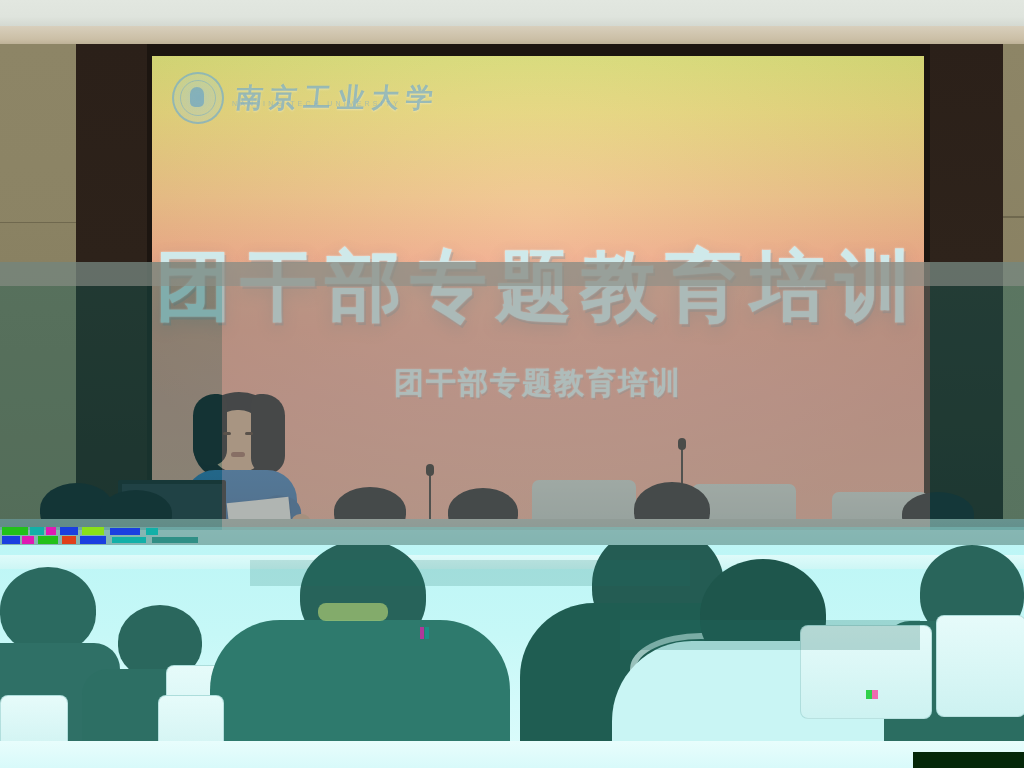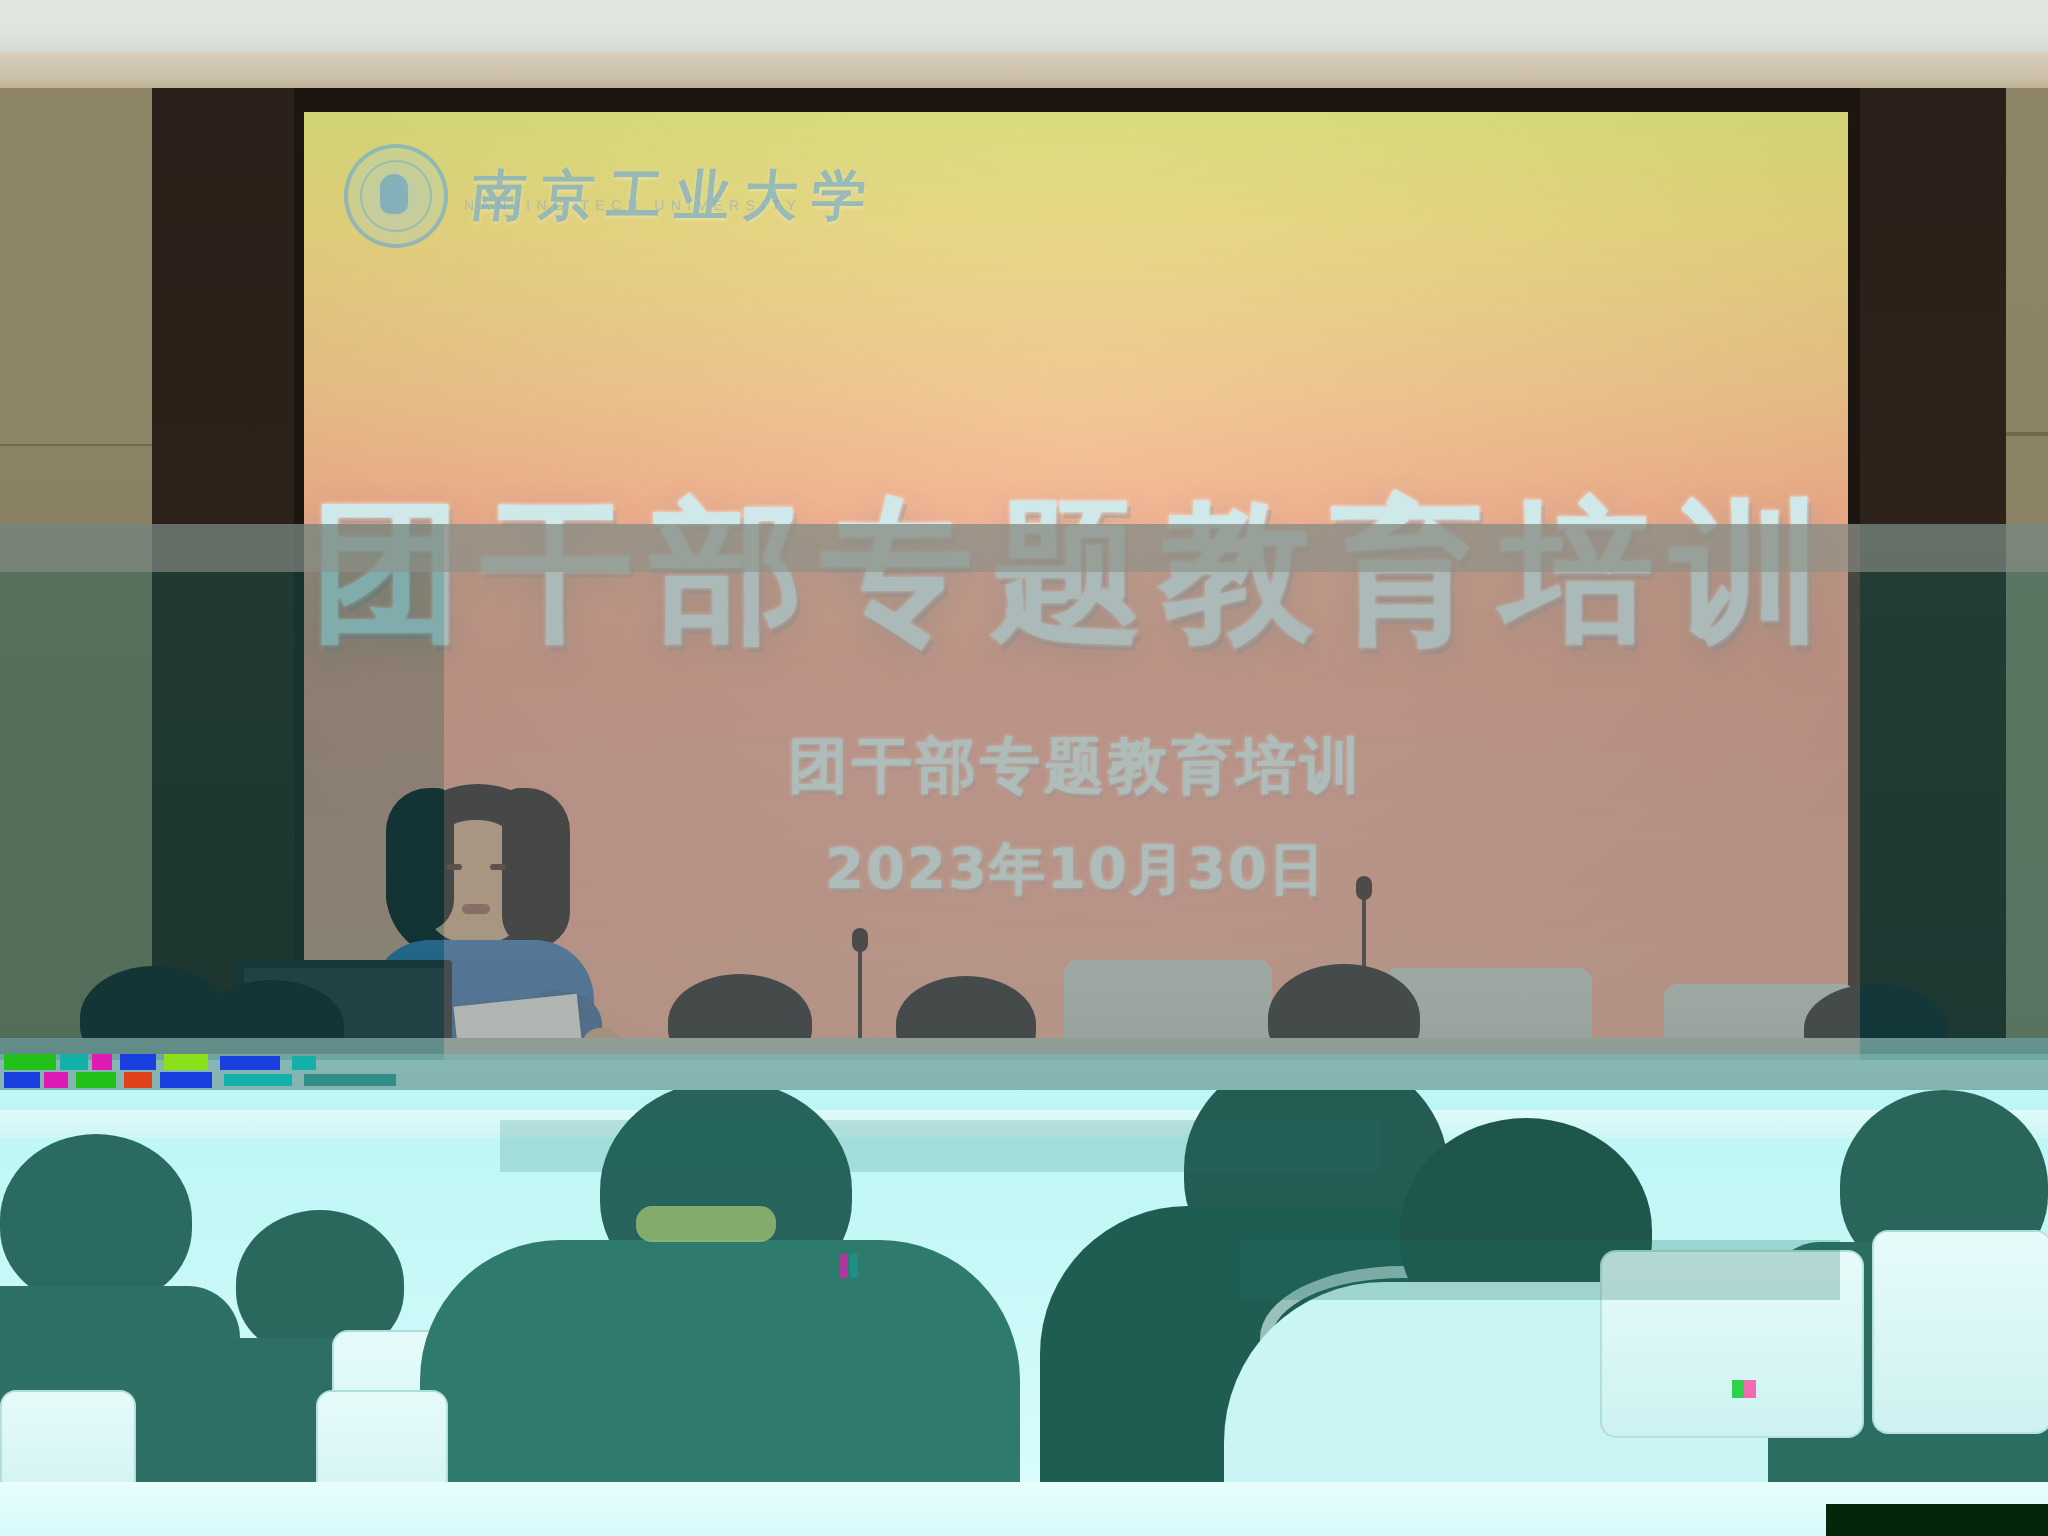--- a/index.html
+++ b/index.html
@@ -285,21 +285,20 @@
     <div class="screen-glow"></div>
 
     <div class="logo-row">
       <div class="logo-seal"></div>
       <div class="logo-cn">南京工业大学</div>
     </div>
     <div class="logo-en">NANJING TECH UNIVERSITY</div>
 
     <div class="slide-title">团干部专题教育培训</div>
     <div class="slide-subtitle">团干部专题教育培训</div>
-    <div class="slide-date">2023年10月30日</div>
   </div>
 
   <div class="speaker">
     <div class="sp-hair"></div>
     <div class="sp-face"></div>
     <div class="sp-hair-front-l"></div>
     <div class="sp-hair-front-r"></div>
     <div class="sp-eye l"></div>
     <div class="sp-eye r"></div>
     <div class="sp-mouth"></div>

